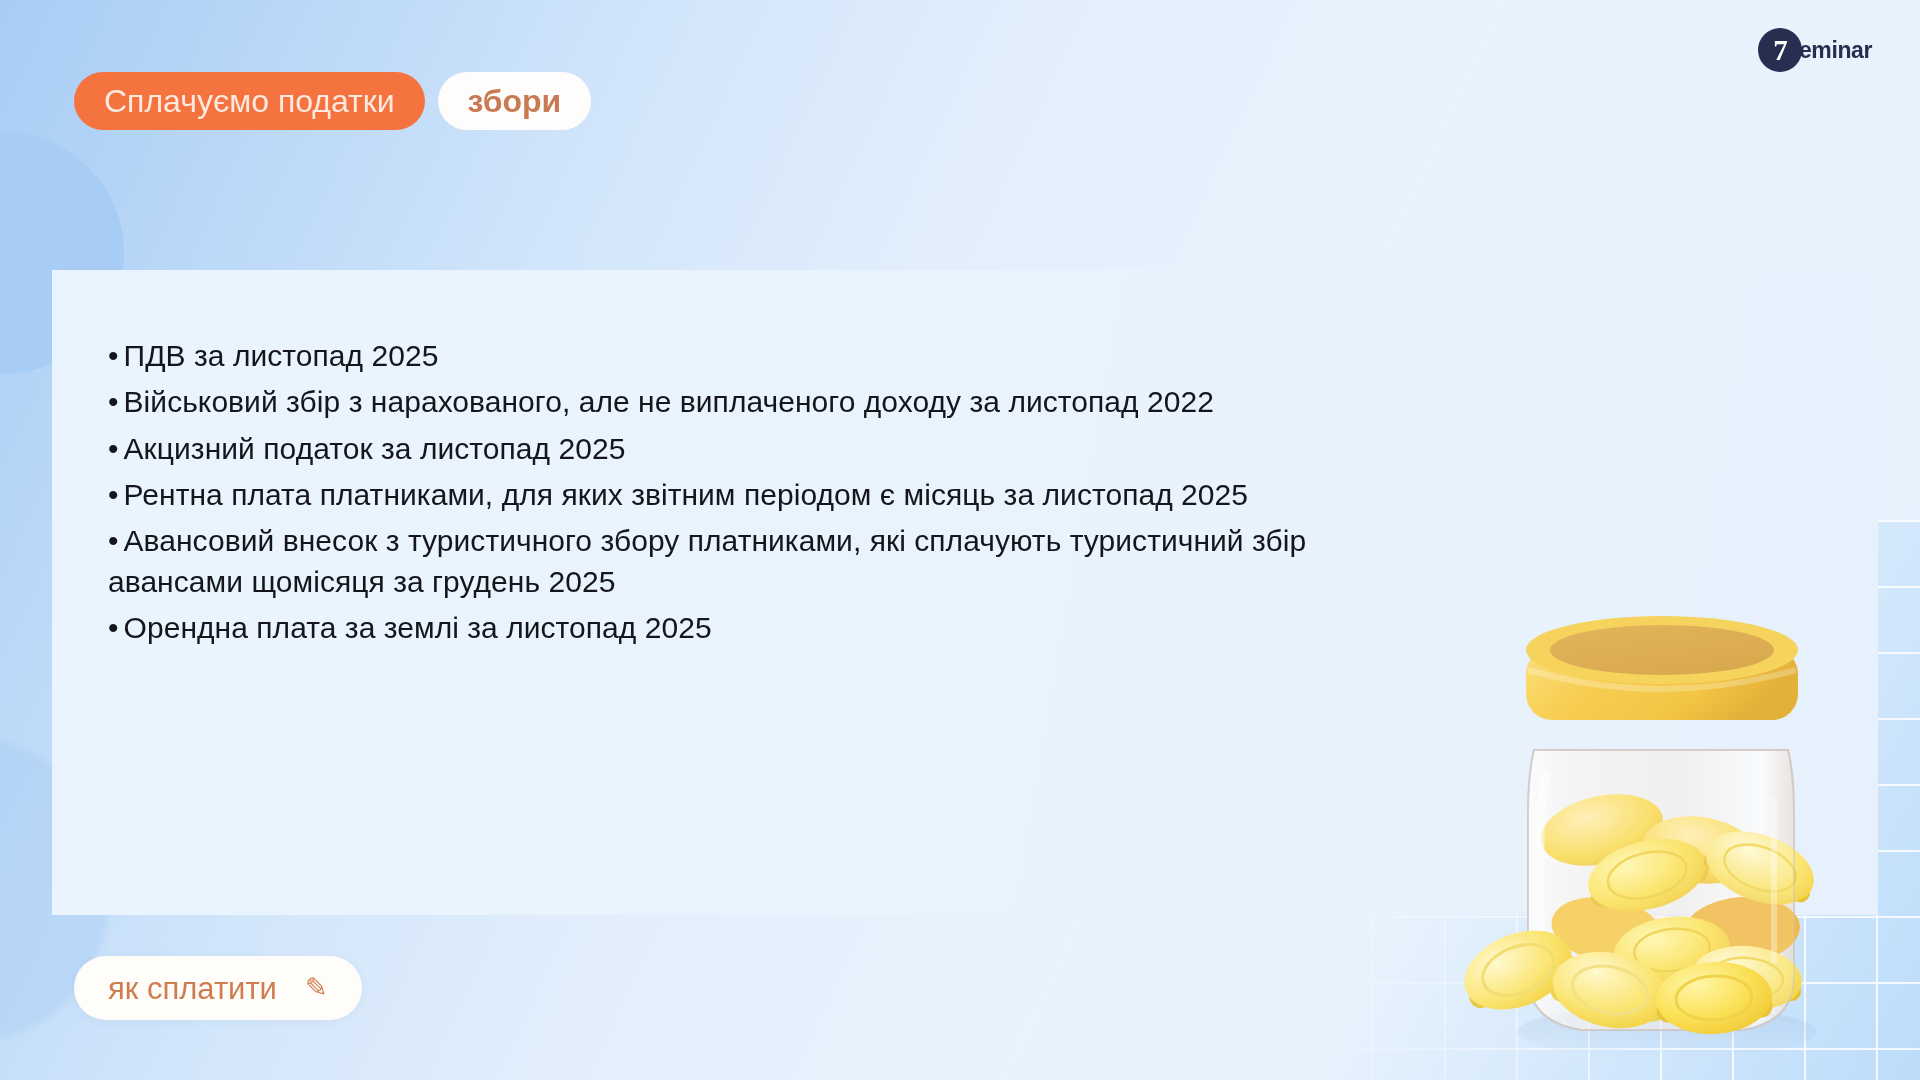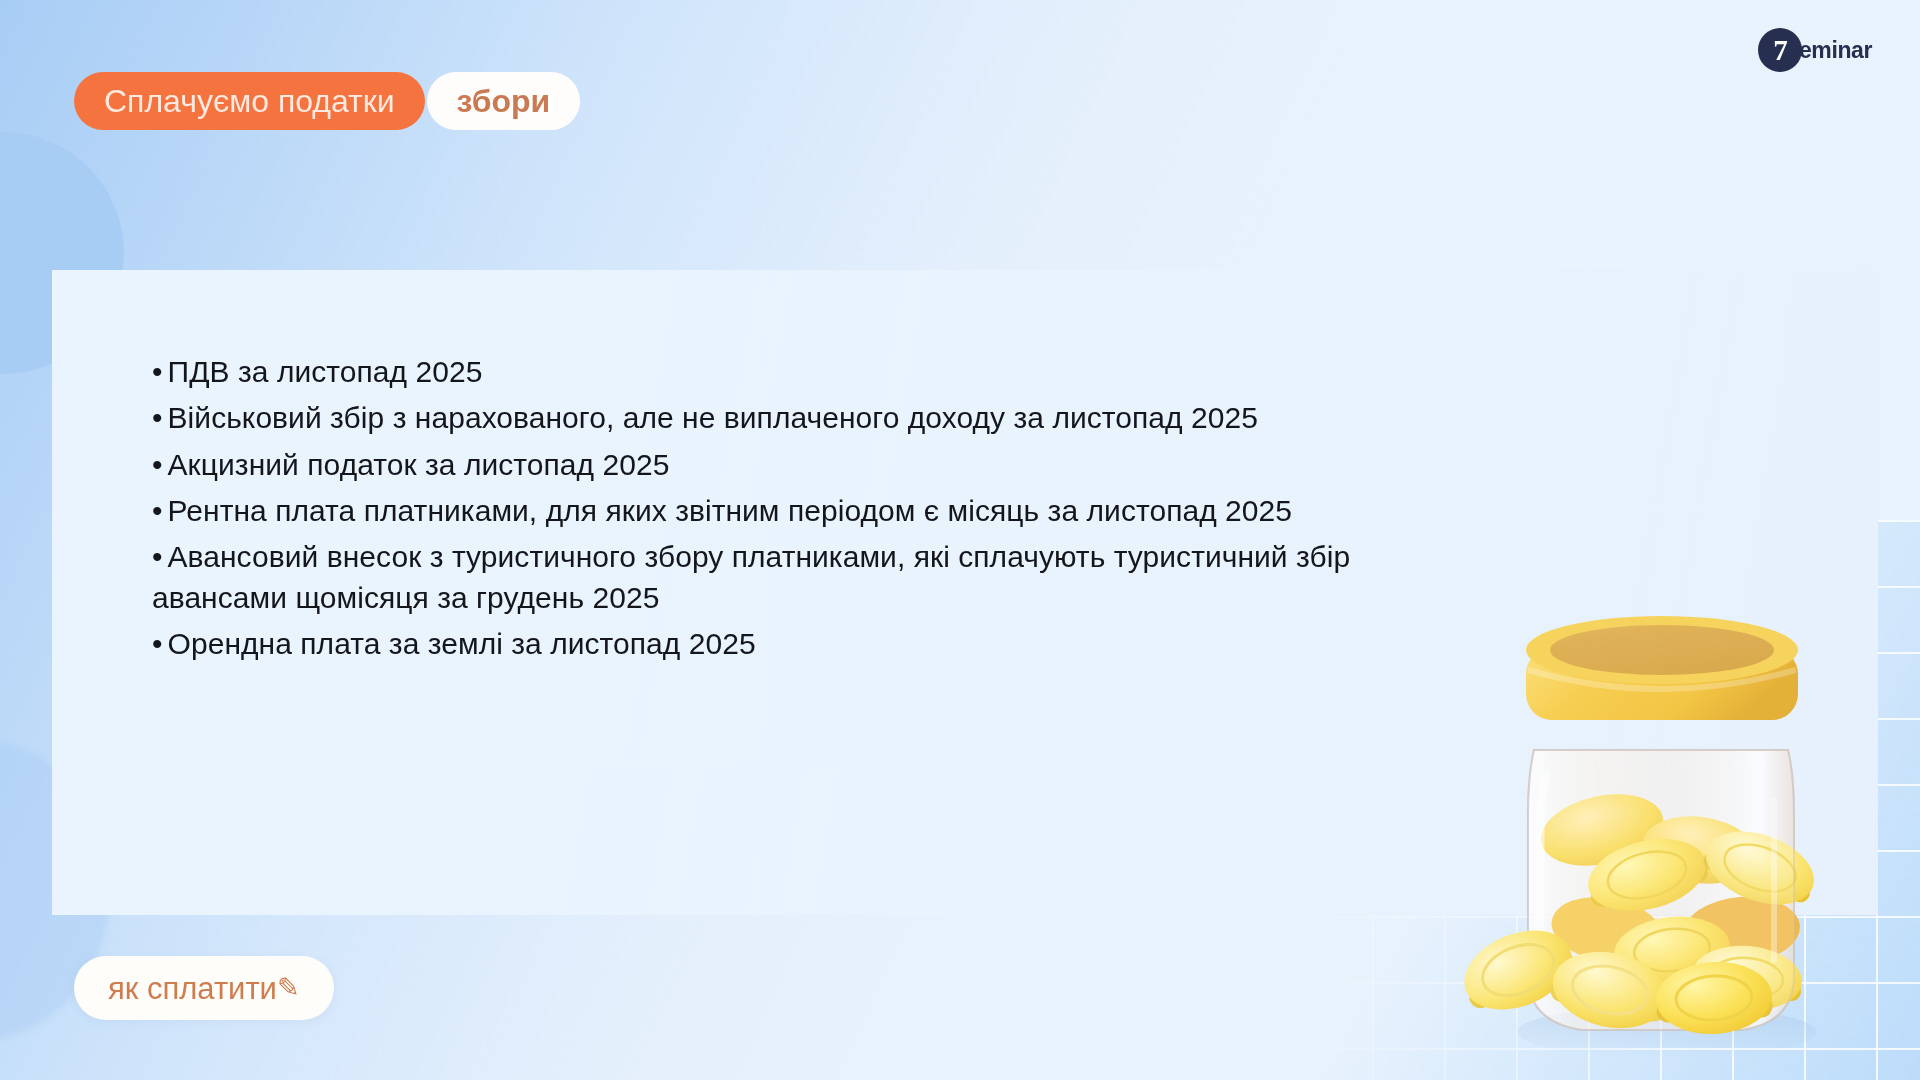--- a/index.html
+++ b/index.html
@@ -63,21 +63,21 @@
     border-radius:50%;
     background:rgba(168,205,245,.45);
     filter:blur(3px);
     pointer-events:none;
   }
 
   
   .pill-row {
     position:absolute;
     left:74px; top:72px;
-    display:flex; align-items:center; gap:2px;
+    display:flex; align-items:center; gap:13px;
     z-index:6;
   }
   .pill {
     display:inline-flex; align-items:center; justify-content:center;
     height:58px;
     padding:0 30px;
     border-radius:999px;
     font-size:32px;
     line-height:1;
     white-space:nowrap;
@@ -122,41 +122,40 @@
   .panel {
     position:absolute;
     left:52px; top:270px;
     width:1826px; height:645px;
     background:linear-gradient(100deg,#eaf4fe 0%, #e9f3fd 55%, #e6f1fd 100%);
     z-index:2;
   }
 
   .list {
     position:absolute;
-    left:108px; top:352px;
+    left:108px; top:336px;
     width:1320px;
     z-index:4;
     color:#14161c;
     font-size:30px;
     line-height:1.345;
-    margin-left:44px;
   }
   .list-item {
     margin-bottom:6px;
     letter-spacing:.05px;
   }
   .list-item .bullet {
     margin-right:5px;
   }
 
   
   .cta {
     position:absolute;
     left:74px; bottom:60px;
-    display:inline-flex; align-items:center; gap:0;
+    display:inline-flex; align-items:center; gap:28px;
     height:64px;
     padding:12px 34px;
     border-radius:999px;
     background:#fffdfa;
     color:#cf7c4e;
     font-size:31px;
     line-height:1;
     z-index:7;
     box-shadow:0 2px 10px rgba(120,150,190,.10);
   }
@@ -187,21 +186,21 @@
 
   <div class="logo">
     <span class="logo-mark">7</span>
     <span class="logo-text">eminar</span>
   </div>
 
   <div class="panel"></div>
 
   <div class="list" id="list-root">
       <div class="list-item"><span class="bullet">•</span><span>ПДВ за листопад 2025</span></div>
-      <div class="list-item"><span class="bullet">•</span><span>Військовий збір з нарахованого, але не виплаченого доходу за листопад 2025</span></div>
+      <div class="list-item"><span class="bullet">•</span><span>Військовий збір з нарахованого, але не виплаченого доходу за листопад 2022</span></div>
       <div class="list-item"><span class="bullet">•</span><span>Акцизний податок за листопад 2025</span></div>
       <div class="list-item"><span class="bullet">•</span><span>Рентна плата платниками, для яких звітним періодом є місяць за листопад 2025</span></div>
       <div class="list-item"><span class="bullet">•</span><span>Авансовий внесок з туристичного збору платниками, які сплачують туристичний збір авансами щомісяця за грудень 2025</span></div>
       <div class="list-item"><span class="bullet">•</span><span>Орендна плата за землі за листопад 2025</span></div>
     </div>
 
   <div class="cta">
     <span>як сплатити</span>
     <span class="cta-icon">✎</span>
   </div>

